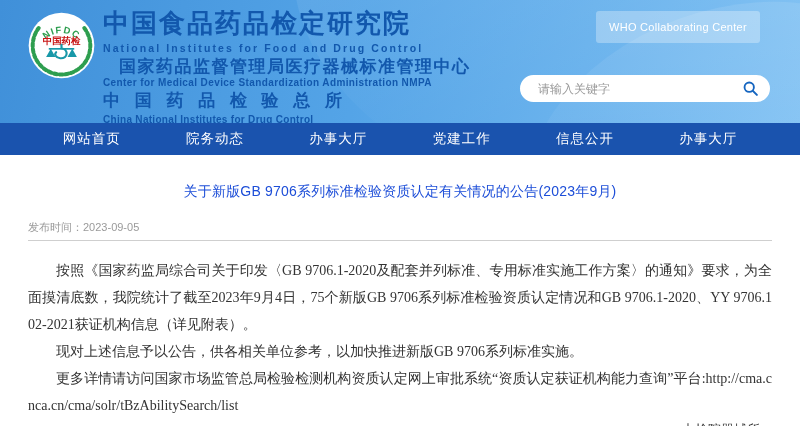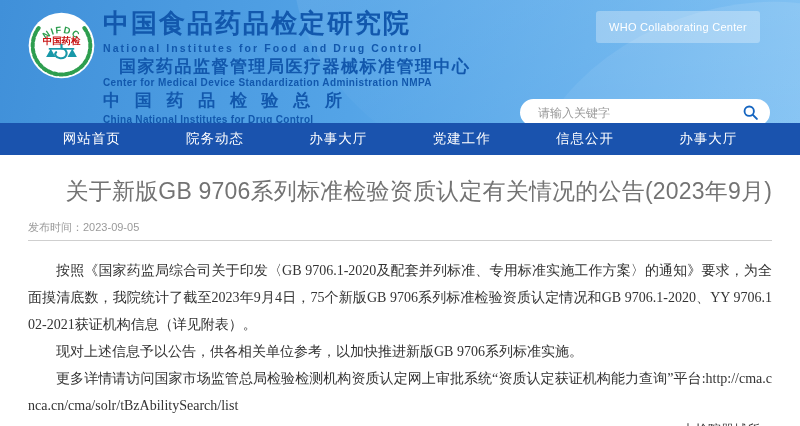--- a/index.html
+++ b/index.html
@@ -48,21 +48,20 @@
     color: #ffffff; font-size: 11px; letter-spacing: 0.3px;
     border-radius: 3px; border: none; cursor: pointer;
   }
 
   .search-box {
     position: absolute; left: 520px; top: 75px;
     width: 250px; height: 27px;
     background: #ffffff; border-radius: 14px;
     display: flex; align-items: center;
     padding: 0 11px 0 18px;
-    margin-top: 24px;
   }
   .search-input {
     flex: 1; border: none; outline: none;
     font-size: 12px; color: #333;
     font-family: "Liberation Sans", sans-serif;
     background: transparent;
   }
   .search-input::placeholder { color: #999; }
   .search-icon { width: 17px; height: 17px; cursor: pointer; flex: 0 0 auto; }
 
@@ -73,22 +72,22 @@
     padding: 0 30px;
   }
   .nav-item {
     color: #ffffff; font-size: 13.5px; text-decoration: none;
     cursor: pointer; letter-spacing: 1px;
   }
 
   
   .content { padding: 24px 28px 0 28px; }
   .article-title {
-    text-align: right; font-size: 23px; font-weight: 500;
-    color: #737373; line-height: 24px; letter-spacing: 0.2px;
+    text-align: center; font-size: 14px; font-weight: 500;
+    color: #1d4ed8; line-height: 24px; letter-spacing: 0.2px;
   }
   .publish-time {
     margin-top: 17px; font-size: 11px; color: #9a9a9a; line-height: 14px;
   }
   .divider { margin-top: 6px; border-bottom: 1px solid #cfcfcf; }
 
   .article-body {
     margin-top: 16px;
     font-family: "Liberation Serif", serif;
     font-size: 14px; color: #333;

